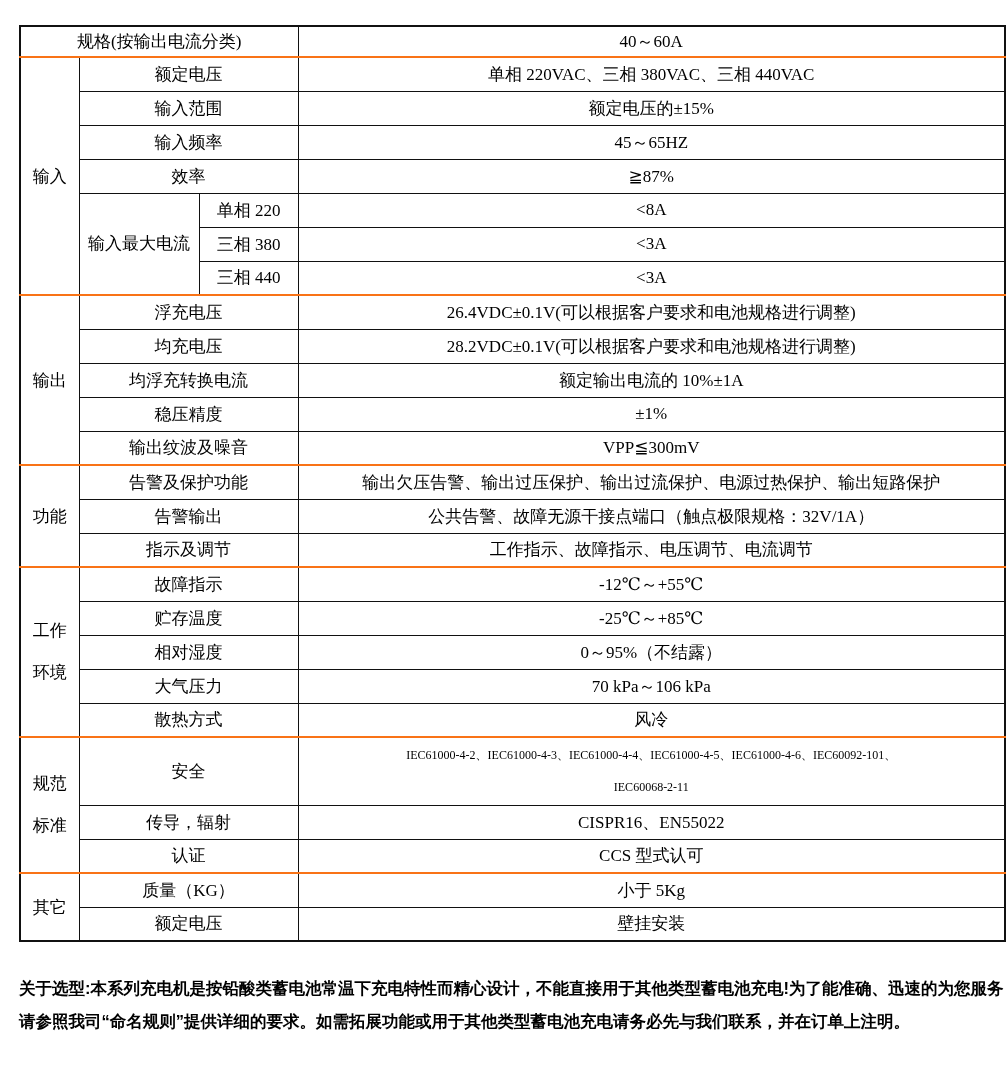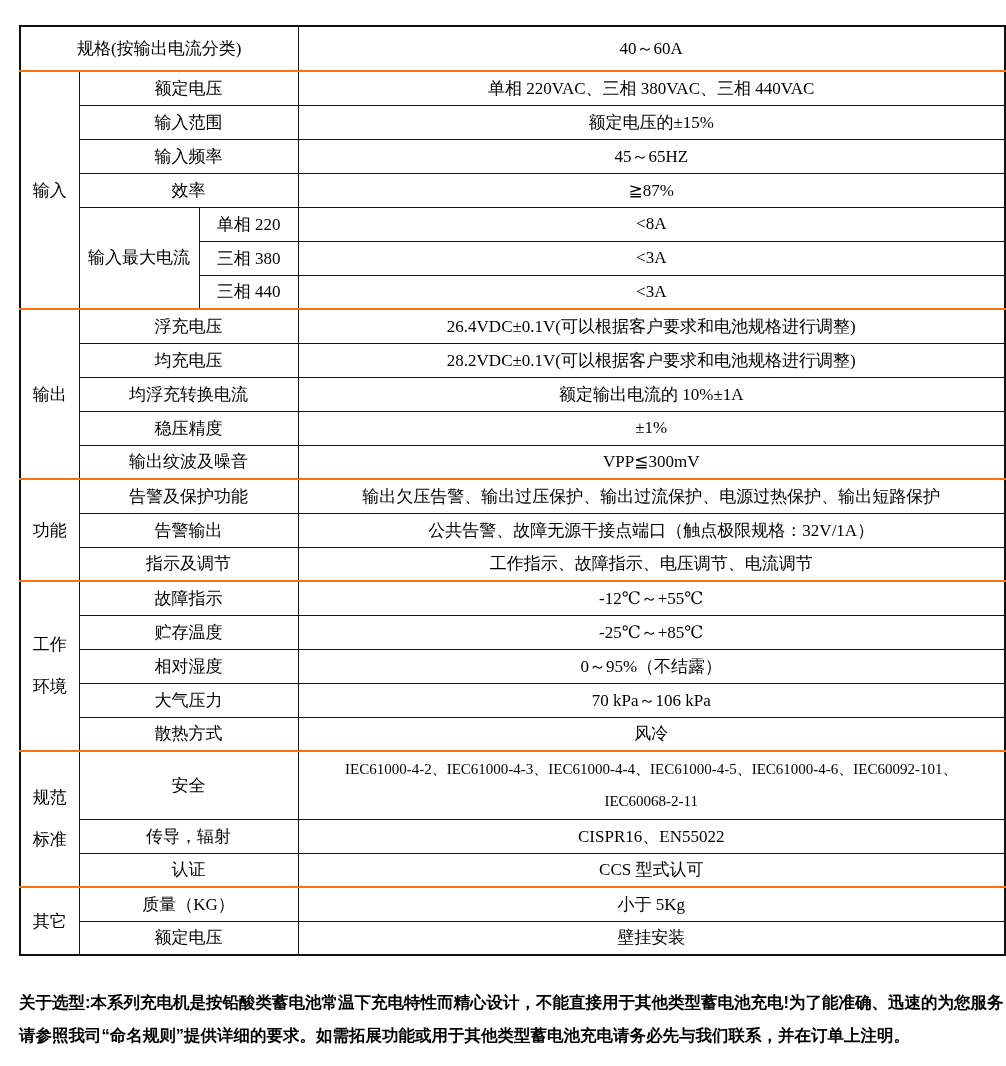--- a/index.html
+++ b/index.html
@@ -49,28 +49,28 @@
   }
   table.spec td{
     border:1px solid #111;
     text-align:center;
     vertical-align:middle;
     font-size:17px;
     padding:0 2px;
     overflow:hidden;
   }
   tr.r{height:34px;}
-  tr.spec-row{height:45px;border-radius:10px;}
+  tr.spec-row{height:31px;border-radius:10px;}
   tr.tall{height:68px;}
   tr.sec td{border-top:2px solid #f97316;}
   td.grp{font-size:17px;margin-left:22px;}
   td.grp .gline{line-height:20px;}
   td.grp .gap{height:22px;}
   td.v-left{text-align:left;padding-left:3px;}
-  td.safety .sline{line-height:32px;font-size:15px;white-space:nowrap;}
+  td.safety .sline{line-height:32px;font-size:12px;white-space:nowrap;}
   
   .footer{
     margin:30px 0 0 19px;
     font-family:"Liberation Sans","DejaVu Sans",sans-serif;
     font-weight:bold;
     font-size:16.5px;
     line-height:33px;
     color:#000;
     white-space:nowrap;
   }

